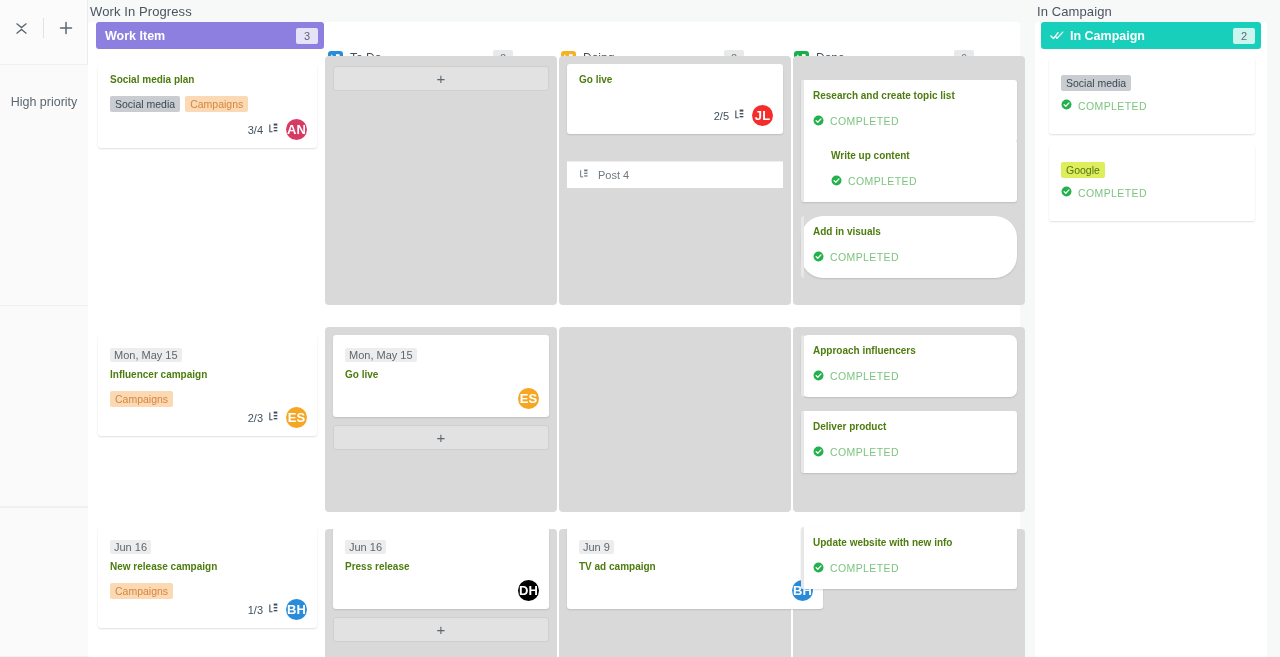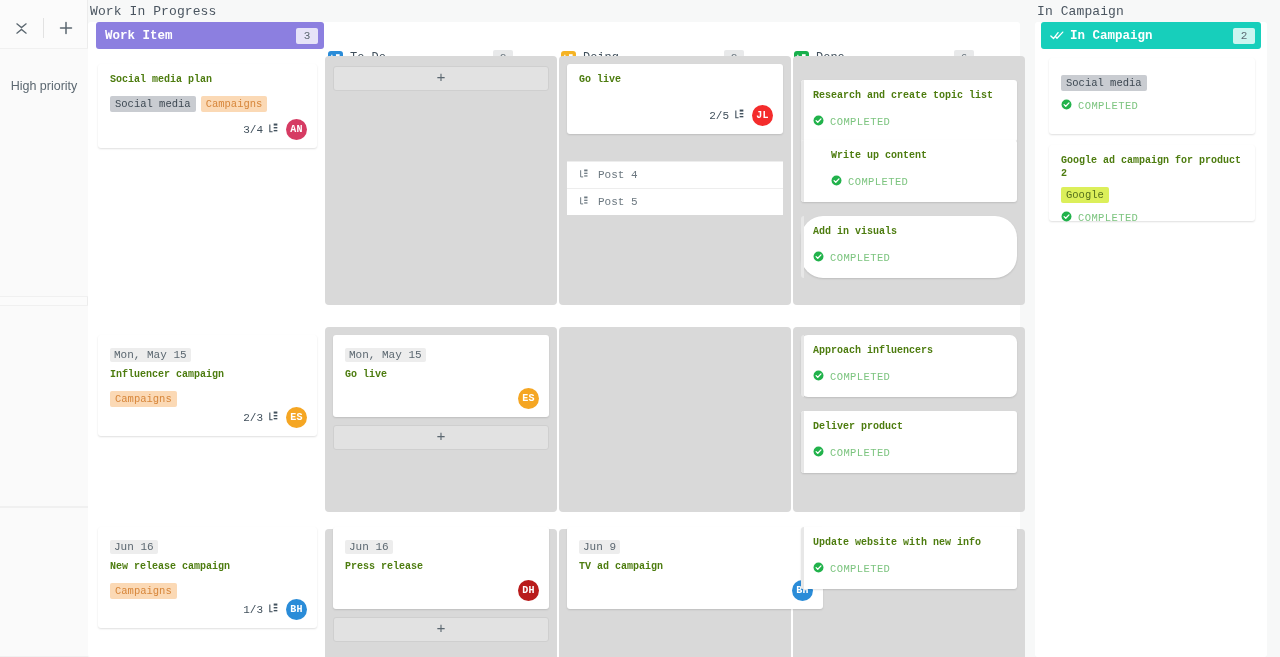--- a/index.html
+++ b/index.html
@@ -68,21 +68,20 @@
     color: #5b6770;
     white-space: nowrap;
   }
 
   
   .board {
     position: absolute;
     left: 88px; top: 0;
     width: 1192px;
     height: 657px;
-    font-family: Liberation Mono, monospace;
   }
 
   
   .group-titles {
     position: absolute;
     top: 0; left: 0;
     width: 1192px;
     height: 24px;
   }
   .group-title {
@@ -227,21 +226,21 @@
     font-size: 11px;
     color: #41505c;
     display: flex;
     align-items: center;
     gap: 5px;
   }
   .avatar {
     width: 21px; height: 21px;
     border-radius: 50%;
     color: #fff;
-    font-size: 10px;
+    font-size: 13px;
     font-weight: bold;
     display: flex; align-items: center; justify-content: center;
     letter-spacing: .2px;
     text-align: right;
   }
 
   .completed {
     margin-top: 12px;
     display: flex;
     align-items: center;
@@ -293,21 +292,21 @@
         </svg>
       </div>
       <div class="rail-div"></div>
       <div class="rail-btn">
         <svg width="14" height="14" viewBox="0 0 14 14">
           <path d="M7 1.5 V12.5 M1.5 7 H12.5" stroke="#5b6770" stroke-width="1.5" stroke-linecap="round"></path>
         </svg>
       </div>
     </div>
 
-    <div class="rail-lane" style="top:48px;  height:249px;justify-content:center;">
+    <div class="rail-lane" style="top:64px;  height:249px;justify-content:center;">
       <span class="rail-lane-label">High priority</span>
     </div>
     <div class="rail-lane" style="top:305px; height:202px;">
       <span class="rail-lane-label"></span>
     </div>
     <div class="rail-lane" style="top:507px; height:150px;">
       <span class="rail-lane-label"></span>
     </div>
   </div>
 
@@ -420,31 +419,20 @@
         <span>
           <svg width="10" height="10" viewBox="0 0 12 12">
             <path d="M2 1.5 V9.5 H5" stroke="#6c7880" stroke-width="1.2" fill="none"></path>
             <rect x="6.2" y="0.6" width="4" height="2.2" fill="#6c7880"></rect>
             <rect x="6.2" y="4.4" width="4" height="1.5" fill="#6c7880"></rect>
             <rect x="6.2" y="7.6" width="4" height="1.5" fill="#6c7880"></rect>
           </svg>
         </span>
         <span>Post 4</span>
       </div>
-      <div class="subrow" style="left:479px; top:166px; width:216px; height:27px;">
-        <span>
-          <svg width="10" height="10" viewBox="0 0 12 12">
-            <path d="M2 1.5 V9.5 H5" stroke="#6c7880" stroke-width="1.2" fill="none"></path>
-            <rect x="6.2" y="0.6" width="4" height="2.2" fill="#6c7880"></rect>
-            <rect x="6.2" y="4.4" width="4" height="1.5" fill="#6c7880"></rect>
-            <rect x="6.2" y="7.6" width="4" height="1.5" fill="#6c7880"></rect>
-          </svg>
-        </span>
-        <span>Post 5</span>
-      </div>
 
       <div class="card accent" style="left:713px; top:42px; width:216px; height:62px;margin-top:16px;">
         <div class="card-title">Research and create topic list</div>
         <div class="completed">
           <span>
             <svg width="11" height="11" viewBox="0 0 12 12">
               <circle cx="6" cy="6" r="5.4" fill="#21b24b"></circle>
               <path d="M3.4 6.1 L5.2 7.9 L8.7 4.2" stroke="#fff" stroke-width="1.4" fill="none" stroke-linecap="round" stroke-linejoin="round"></path>
             </svg>
           </span>
@@ -562,21 +550,21 @@
             </span>
           </span>
           <span class="avatar" style="background:#2a8cd8;">BH</span>
         </div>
       </div>
 
       <div class="card" style="left:245px; top:505px; width:216px; height:82px;">
         <span class="card-date">Jun 16</span>
         <div class="card-title">Press release</div>
         <div class="card-foot">
-          <span class="avatar" style="background:#b91c1c;">DH</span>
+          <span class="avatar" style="background:#000000;">DH</span>
         </div>
       </div>
       <div class="add-card" style="left:245px; top:595px; width:216px; height:25px;">+</div>
 
       <div class="card" style="left:479px; top:505px; width:256px; height:82px;">
         <span class="card-date">Jun 9</span>
         <div class="card-title">TV ad campaign</div>
         <div class="card-foot">
           <span class="avatar" style="background:#2a8cd8;">BH</span>
         </div>
@@ -619,21 +607,20 @@
             <svg width="11" height="11" viewBox="0 0 12 12">
               <circle cx="6" cy="6" r="5.4" fill="#21b24b"></circle>
               <path d="M3.4 6.1 L5.2 7.9 L8.7 4.2" stroke="#fff" stroke-width="1.4" fill="none" stroke-linecap="round" stroke-linejoin="round"></path>
             </svg>
           </span>
           <span>COMPLETED</span>
         </div>
       </div>
 
       <div class="card" style="left:14px; top:123px; width:206px; height:76px;">
-        <div class="card-title">Google ad campaign for product 2</div>
         <div class="tags" style="margin-top:7px;">
           <span class="tag tag-lime">Google</span>
         </div>
         <div class="completed" style="margin-top:8px;">
           <span>
             <svg width="11" height="11" viewBox="0 0 12 12">
               <circle cx="6" cy="6" r="5.4" fill="#21b24b"></circle>
               <path d="M3.4 6.1 L5.2 7.9 L8.7 4.2" stroke="#fff" stroke-width="1.4" fill="none" stroke-linecap="round" stroke-linejoin="round"></path>
             </svg>
           </span>

